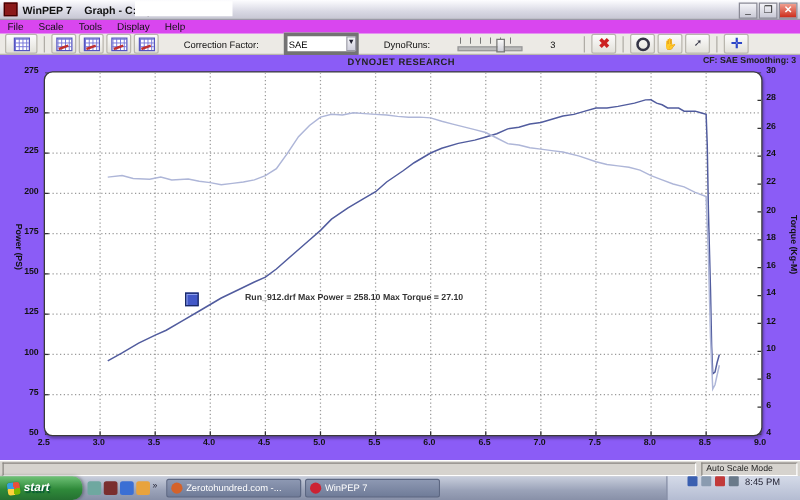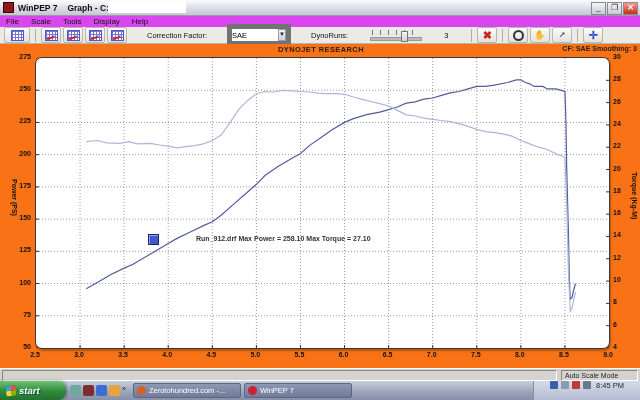--- a/index.html
+++ b/index.html
@@ -33,38 +33,38 @@
     background:linear-gradient(#fcfcfc,#e3e1da);display:flex;align-items:center;justify-content:center;position:relative;}
   .tbtn.big{width:24px;}
   .gridglyph{width:11px;height:9px;background-color:#fff;
     background-image:linear-gradient(#7272d8 1px,transparent 1px),
       linear-gradient(90deg,#7272d8 1px,transparent 1px);
     background-size:3px 3px;border:1px solid #5555c0;}
   .scribble{position:absolute;left:4px;top:4px;width:8px;height:5px;
     border-bottom:2px solid #c03030;transform:rotate(-20deg);}
   .tsep{width:1px;height:13px;background:#b0ada6;margin:0 3px;}
   .tlabel{font-size:7.5px;color:#111;margin:0 18px;white-space:nowrap;}
-  .dropdown{width:52px;height:12px;background:#fff;border:5px solid #737373;
-    display:flex;align-items:center;justify-content:flex-end;font-size:7.5px;padding-left:2px;gap:31px;}
+  .dropdown{width:52px;height:12px;background:#fff;border:3px solid #737373;
+    display:flex;align-items:center;justify-content:center;font-size:7.5px;padding-left:2px;gap:31px;}
   .droparrow{width:11px;height:10px;background:linear-gradient(#f4f4f8,#cfcfdc);
     border:1px solid #9a9aa6;font-size:6px;line-height:9px;text-align:center;color:#223;}
   .slider{position:relative;width:52px;height:10px;margin:0 2px;}
   .slider-track{position:absolute;left:0;right:0;top:7px;height:2px;background:#bbb;border:1px solid #999;}
   .slider-ticks{position:absolute;left:2px;right:2px;top:0;height:5px;
     background-image:repeating-linear-gradient(90deg,#777 0 1px,transparent 1px 8px);}
   .slider-handle{position:absolute;top:1px;width:5px;height:9px;
     background:linear-gradient(#f8f8f8,#cfcfd8);border:1px solid #777;left:60%;}
   .redx{font-size:11px;font-weight:bold;color:#c22;line-height:11px;}
   .glyph-circle{width:7px;height:7px;border:2px solid #334;border-radius:50%;}
   .glyph-hand{font-size:9px;color:#a88332;line-height:10px;}
   .glyph-pointer{font-size:8px;color:#334;line-height:10px;}
   .movecross{font-size:11px;color:#2c46c8;font-weight:bold;line-height:11px;}
 
   
-  .chart-panel{position:absolute;left:0;top:44px;width:640px;height:324px;background:#f97316;}
+  .chart-panel{position:absolute;left:0;top:44px;width:640px;height:324px;background:#8b5cf6;}
   .chart-header{position:absolute;left:221px;top:1px;width:200px;text-align:center;
     font-size:7.5px;font-weight:bold;color:#222;letter-spacing:.4px;}
   .chart-cf{position:absolute;right:3px;top:1px;font-size:7px;font-weight:bold;color:#222;}
   .plot{position:absolute;left:35px;top:13px;width:573px;height:290px;background:#fff;
     border:1px solid #3a3a3a;border-radius:7px;box-shadow:1px 2px 2px rgba(0,0,0,.28);}
   .plot svg{position:absolute;left:0;top:0;}
   .ticklabel{position:absolute;font-size:7px;font-weight:bold;color:#111;white-space:nowrap;}
   .ylab-left{width:27px;text-align:right;}
   .vlabel{position:absolute;font-size:7px;font-weight:bold;color:#111;
     transform-origin:0 0;transform:rotate(90deg);white-space:nowrap;}

